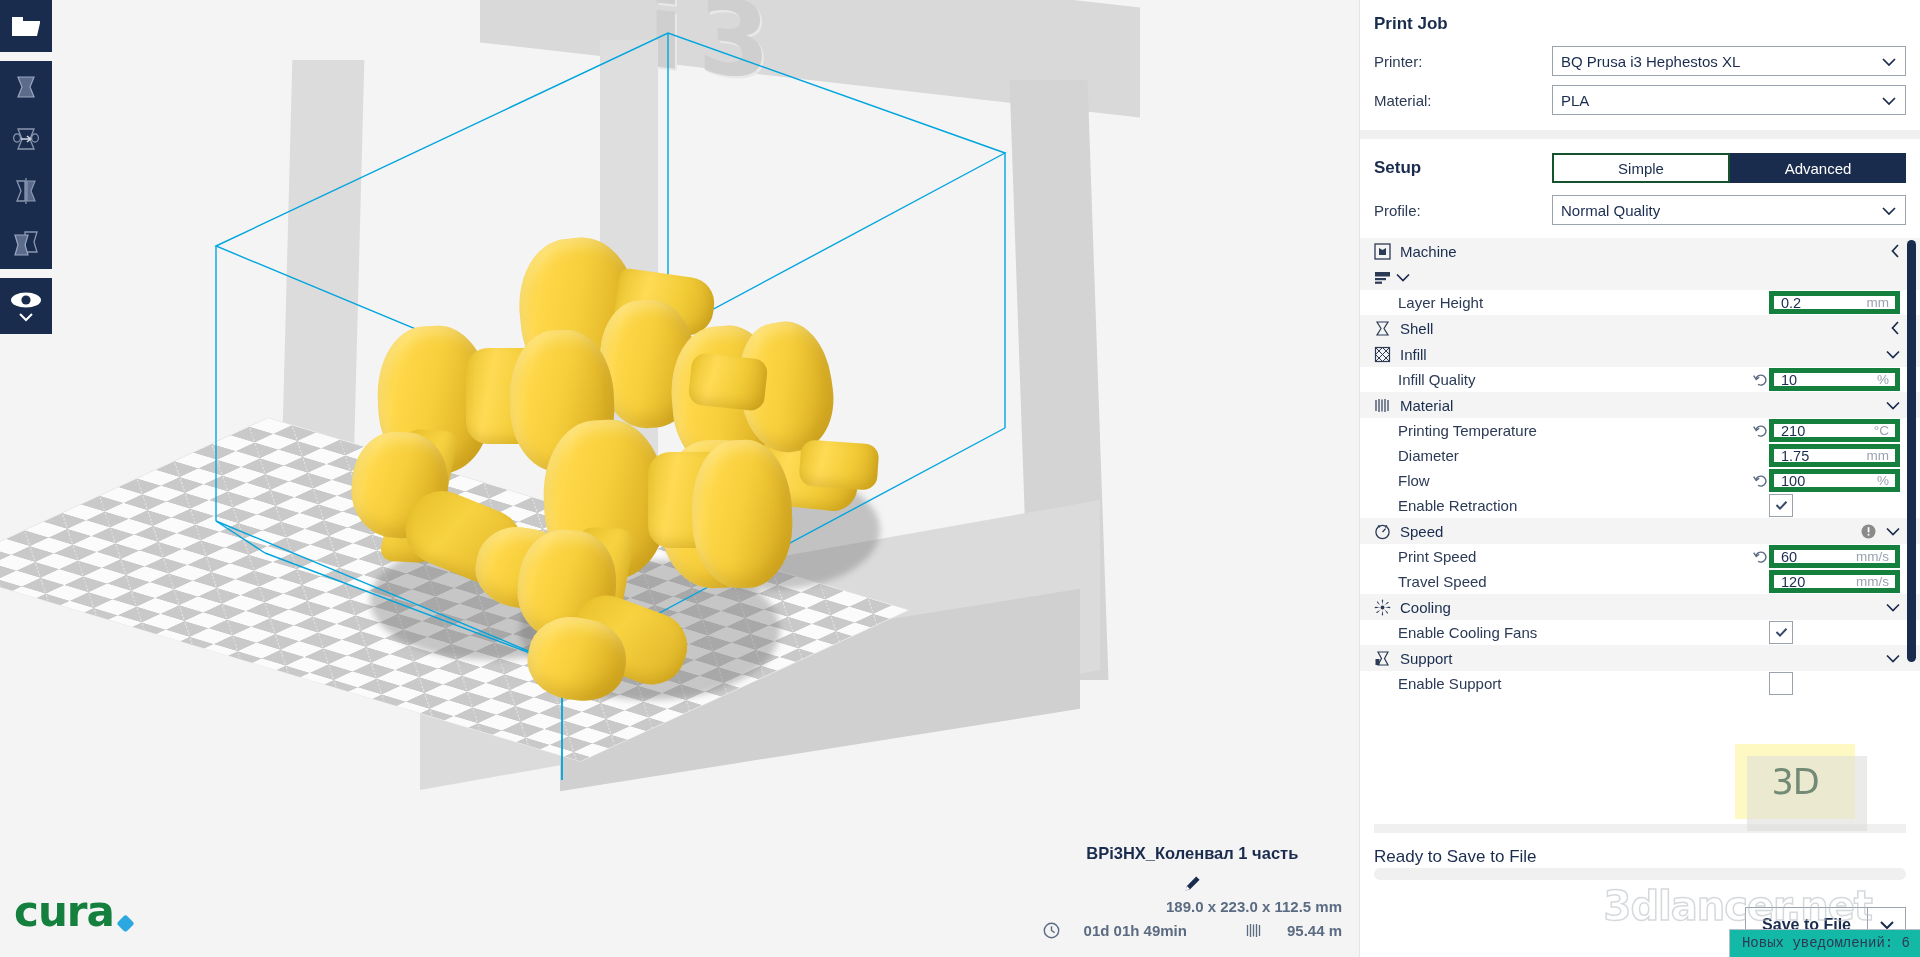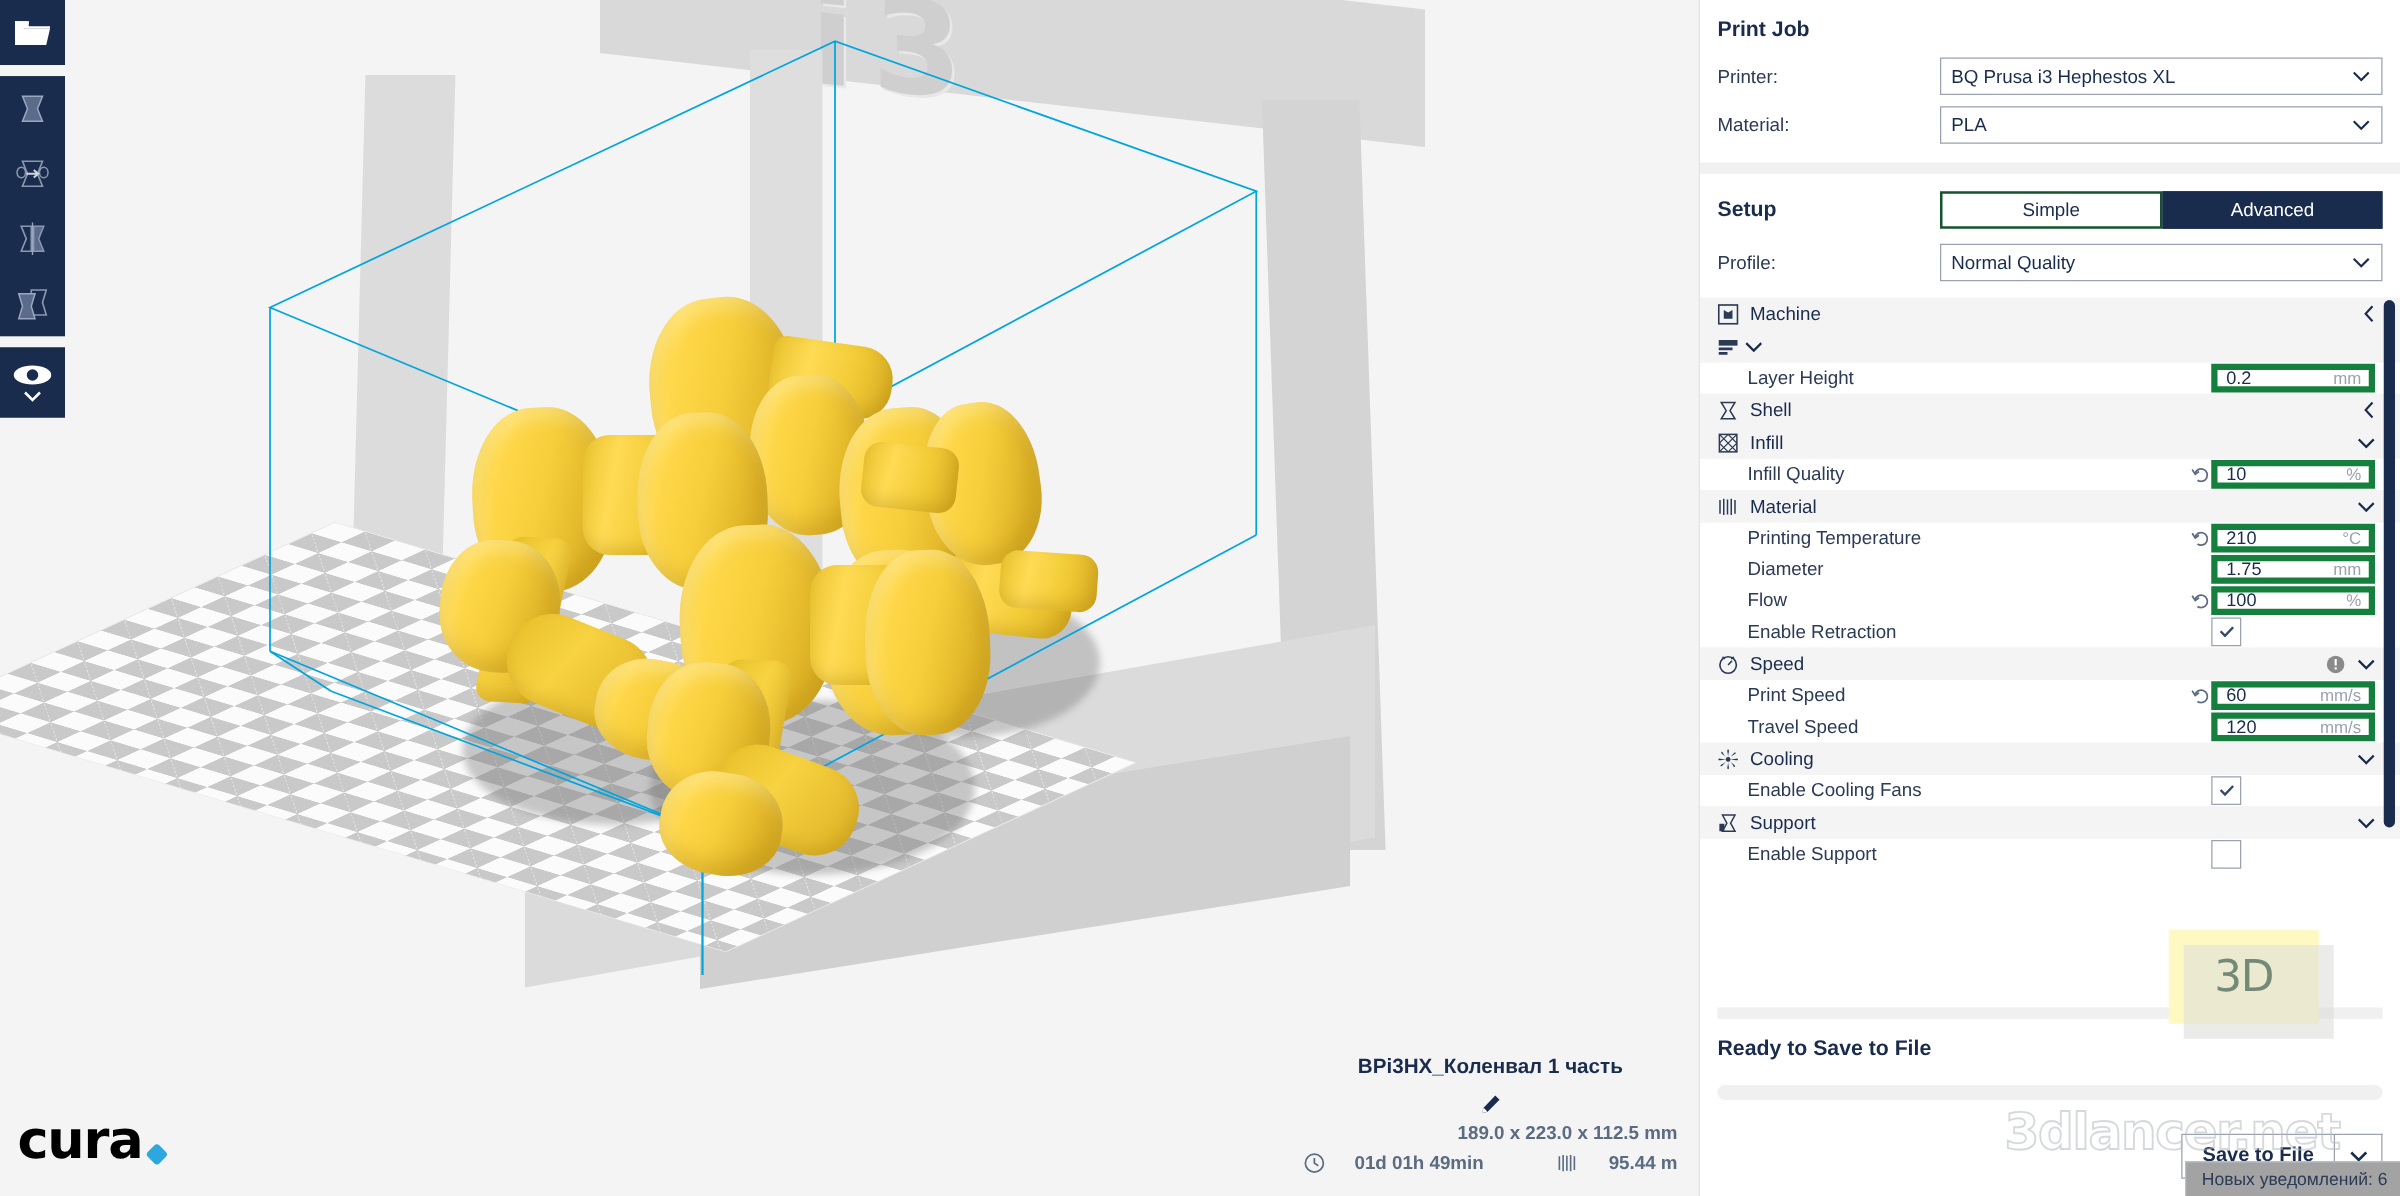--- a/index.html
+++ b/index.html
@@ -112,21 +112,21 @@
   .tool-gap { height:9px; background:#f5f5f5; }
   #view-btn { height:56px; flex-direction:column; gap:1px; }
 
   
   #cura-logo {
     position:absolute; left:14px; bottom:24px; z-index:30;
     display:flex; align-items:flex-end;
   }
   #cura-word {
     font-family:"DejaVu Sans", sans-serif;
-    font-size:42px; font-weight:600; color:#000000;
+    font-size:42px; font-weight:600; color:#15803d;
     letter-spacing:-1px; line-height:1;
   }
   #cura-dot {
     width:13px; height:13px; background:#2ba8e0; margin-left:5px; margin-bottom:3px;
     border-radius:3px 3px 3px 3px;
     transform:rotate(45deg);
   }
 
   
   #model-info {
@@ -212,21 +212,21 @@
   .chk-slot { width:131px; display:flex; }
 
   #settings-scrollbar {
     position:absolute; right:4px; top:2px; width:9px; height:422px;
     background:#1a2c4e; border-radius:5px; cursor:pointer; z-index:4;
   }
 
   
   #panel-bottom { padding:0 14px 14px 14px; }
   #panel-bottom-sep { height:9px; background:#f0f0f0; margin-bottom:14px; }
-  #ready-text { font-size:17px; font-weight:bold; color:#1a2c4e; margin-bottom:19px; }
+  #ready-text { font-size:17px; font-weight:normal; color:#1a2c4e; margin-bottom:1px; }
   #progress-bar {
     height:12px; background:#f0f0f0; border-radius:6px; margin-bottom:27px;
   }
   #save-row { display:flex; justify-content:flex-end; }
   #save-btn {
     height:36px; min-width:120px; border:1px solid #9aa2ae; background:#fff;
     display:flex; align-items:center; justify-content:center; padding:0 16px;
     font-size:16px; font-weight:bold; color:#1a2c4e; cursor:pointer;
   }
   #save-dropdown {
@@ -250,23 +250,23 @@
   #wm-text {
     position:absolute; right:48px; bottom:28px; z-index:26;
     font-family:"DejaVu Sans", sans-serif;
     font-size:40px; font-weight:600; letter-spacing:-1px;
     color:transparent;
     -webkit-text-stroke:1.5px rgba(180,185,192,.55);
     user-select:none; white-space:nowrap;
   }
   #notif {
     position:absolute; right:0; bottom:0; z-index:28;
-    background:#a3a3a3; border:1px solid #b9bfc8; border-right:none; border-bottom:none;
+    background:#14b8a6; border:1px solid #b9bfc8; border-right:none; border-bottom:none;
     padding:5px 10px 6px 12px; font-size:14px; color:#2b3a55;
-    font-family:Liberation Sans, sans-serif;
+    font-family:Liberation Mono, monospace;
   }
 </style>
 </head>
 <body>
 
 <div id="viewport">
 
   <div class="frame-part" id="frame-top"></div>
   <div class="frame-logo" id="logo-i3">i3</div>
   <div class="frame-part" id="frame-left-col"></div>

